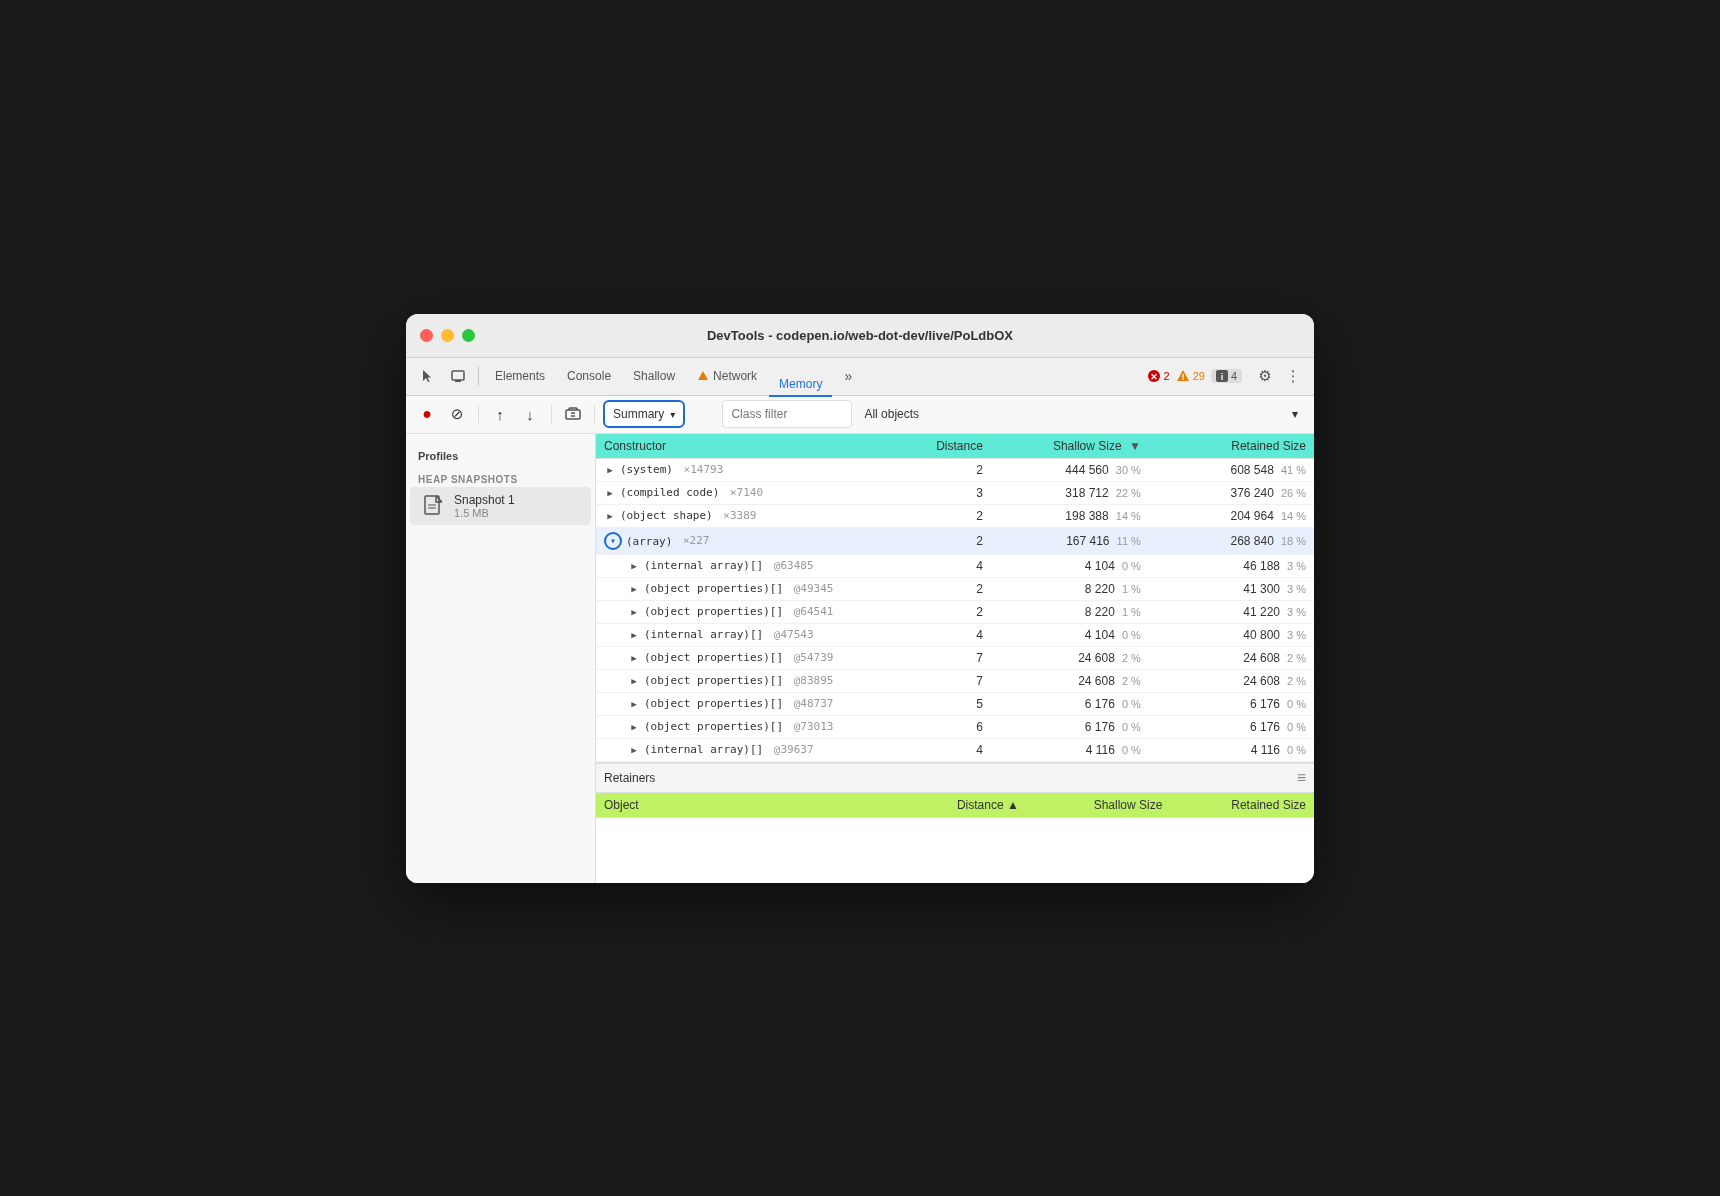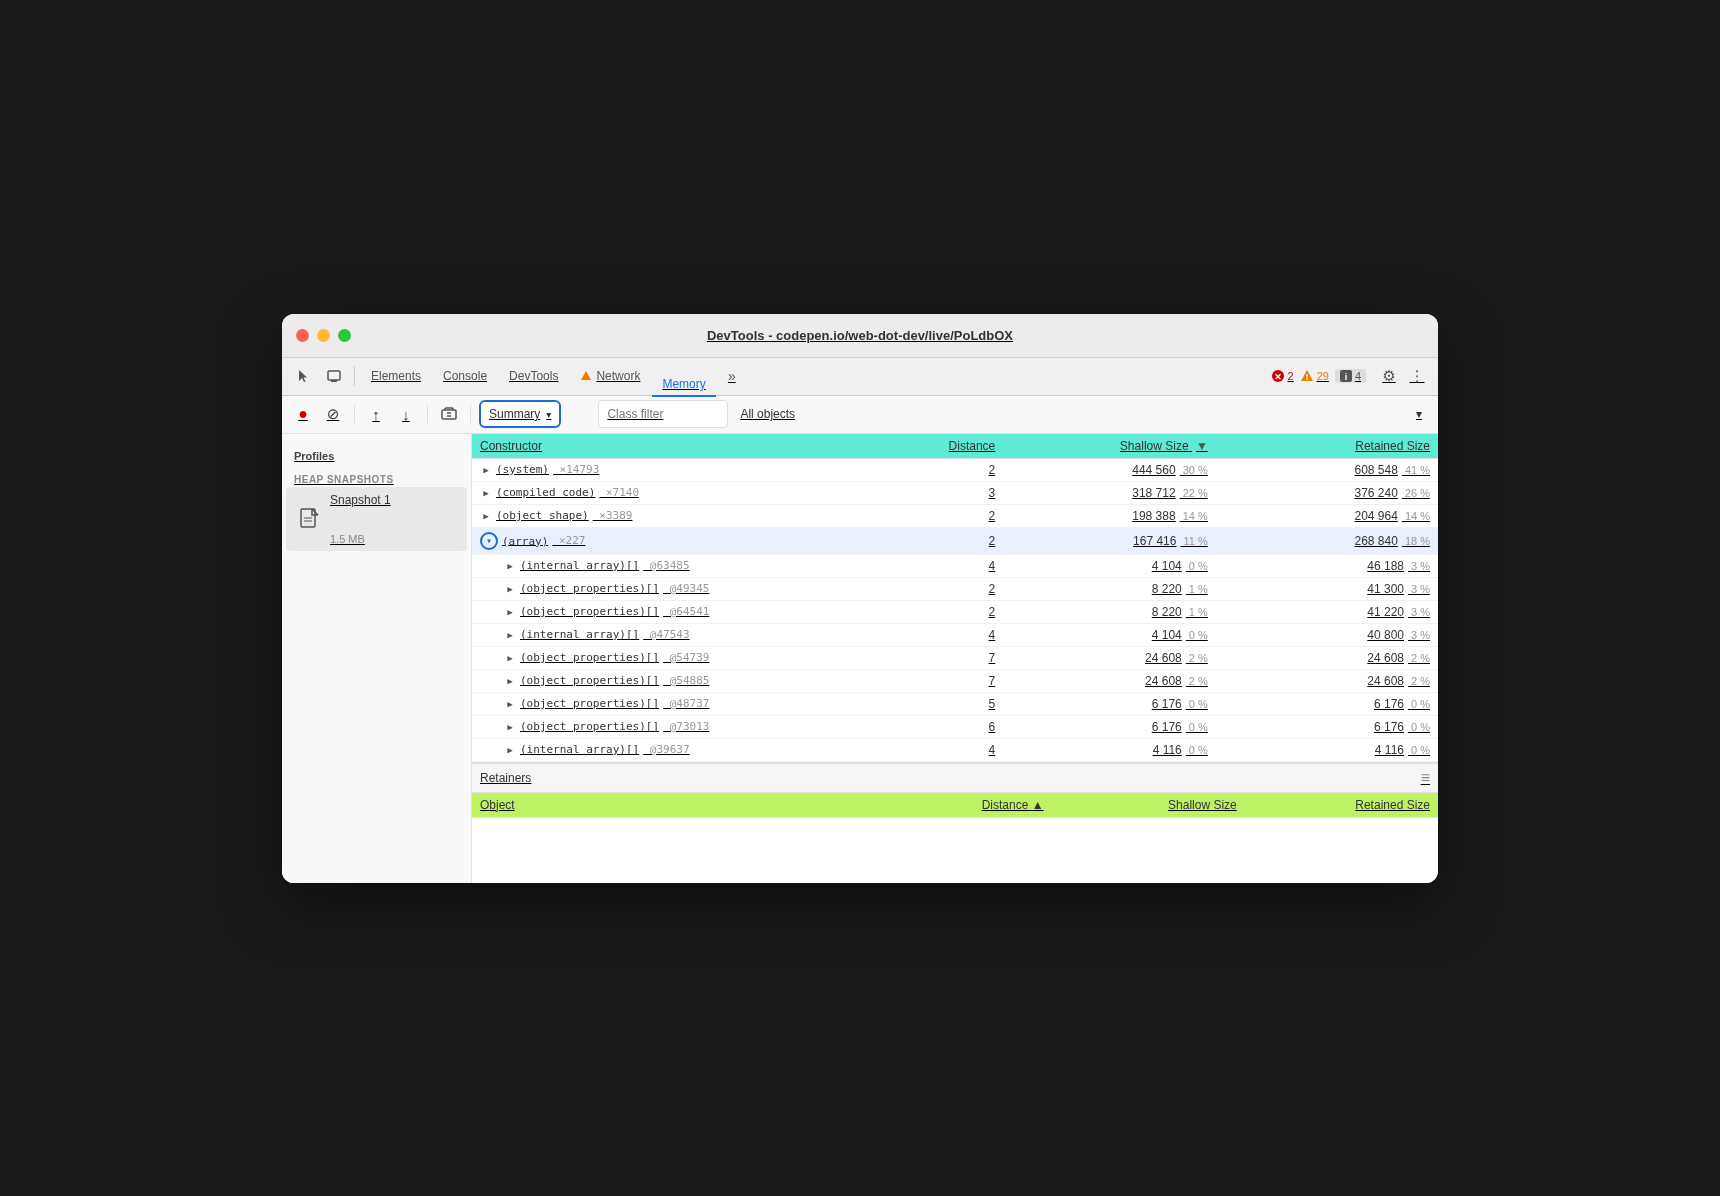--- a/index.html
+++ b/index.html
@@ -5,26 +5,25 @@
     * { box-sizing: border-box; margin: 0; padding: 0; }
     body {
       background: #1a1a1a;
       display: flex;
       justify-content: center;
       align-items: center;
       min-height: 100vh;
       font-family: -apple-system, BlinkMacSystemFont, 'Helvetica Neue', sans-serif;
     }
     .window {
-      width: 1156px;
+      width: 908px;
       background: #f5f5f5;
       border-radius: 12px;
       overflow: hidden;
       box-shadow: 0 20px 60px rgba(0,0,0,0.5);
-      text-decoration: underline;
     }
     .titlebar {
       background: #ececec;
       height: 44px;
       display: flex;
       align-items: center;
       justify-content: center;
       position: relative;
       border-bottom: 1px solid #d0d0d0;
     }
@@ -217,21 +216,21 @@
     .sidebar-item.selected { background: #e8e8e8; }
     .snapshot-icon {
       width: 24px;
       height: 24px;
       display: flex;
       align-items: center;
       justify-content: center;
       color: #555;
       font-size: 16px;
     }
-    .snapshot-info { display: flex; flex-direction: column; gap: 26px; }
+    .snapshot-info { display: flex; flex-direction: column; }
     .snapshot-name { font-size: 12px; color: #333; font-weight: 500; }
     .snapshot-size { font-size: 11px; color: #888; }
     
     .table-area {
       flex: 1;
       overflow: hidden;
       display: flex;
       flex-direction: column;
       position: relative;
     }
@@ -328,21 +327,21 @@
     </div>
     <div class="tab-icon-btn">
       <svg width="16" height="16" viewBox="0 0 16 16" fill="none">
         <rect x="2" y="3" width="12" height="9" rx="1" stroke="#555" stroke-width="1.5" fill="none"></rect>
         <rect x="5" y="12" width="6" height="2" rx="0.5" fill="#555"></rect>
       </svg>
     </div>
     <div class="tab-separator"></div>
     <div class="tab-item">Elements</div>
     <div class="tab-item">Console</div>
-    <div class="tab-item">DevTools</div>
+    <div class="tab-item">Shallow</div>
     <div class="tab-item warning">
       <svg width="12" height="12" viewBox="0 0 12 12">
           <path d="M6 1L11 10H1Z" fill="#e67e00"></path>
         </svg>
       <span>Network</span>
     </div>
     <div class="tab-item active">Memory</div>
     <div class="tab-icon-btn">»</div>
     <div class="tab-spacer"></div>
     <div class="tab-badges">
@@ -490,21 +489,21 @@
                 <td class="right">4 104<span class="pct"> 0 %</span></td>
                 <td class="right">40 800<span class="pct"> 3 %</span></td>
               </tr>
               <tr>
                 <td class="mono" style="padding-left: 32px;"><span class="expand-btn">▶</span>(object properties)[]<span class="dim"> @54739</span></td>
                 <td class="right">7</td>
                 <td class="right">24 608<span class="pct"> 2 %</span></td>
                 <td class="right">24 608<span class="pct"> 2 %</span></td>
               </tr>
               <tr>
-                <td class="mono" style="padding-left: 32px;"><span class="expand-btn">▶</span>(object properties)[]<span class="dim"> @54885</span></td>
+                <td class="mono" style="padding-left: 32px;"><span class="expand-btn">▶</span>(object properties)[]<span class="dim"> @83895</span></td>
                 <td class="right">7</td>
                 <td class="right">24 608<span class="pct"> 2 %</span></td>
                 <td class="right">24 608<span class="pct"> 2 %</span></td>
               </tr>
               <tr>
                 <td class="mono" style="padding-left: 32px;"><span class="expand-btn">▶</span>(object properties)[]<span class="dim"> @48737</span></td>
                 <td class="right">5</td>
                 <td class="right">6 176<span class="pct"> 0 %</span></td>
                 <td class="right">6 176<span class="pct"> 0 %</span></td>
               </tr>

